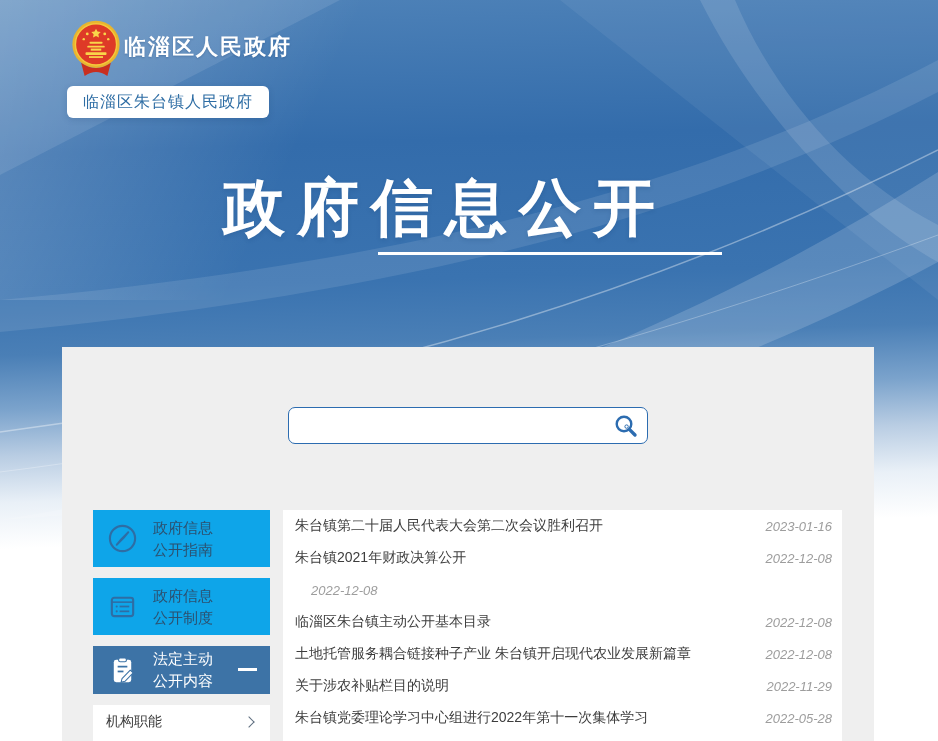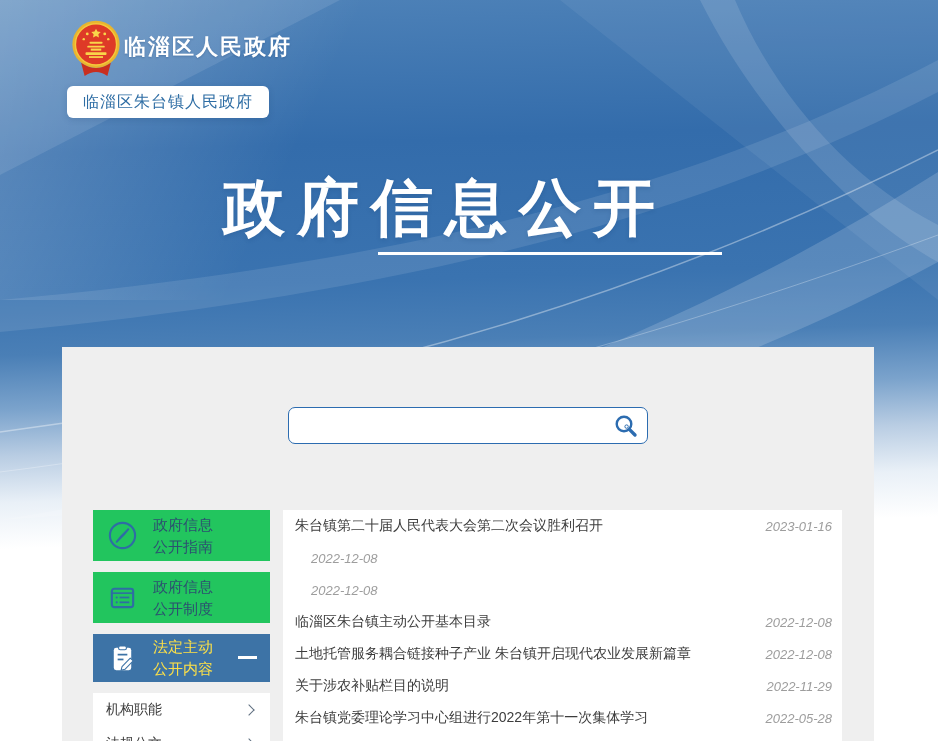--- a/index.html
+++ b/index.html
@@ -59,28 +59,28 @@
     font-size:14px; color:#333; background:transparent;
   }
   .search-btn{
     width:42px; height:100%; border:none; background:transparent; cursor:pointer;
     display:flex; align-items:center; justify-content:center;
   }
 
   
   .sidebar{ position:absolute; left:31px; top:163px; width:177px; }
   .side-card{
-    background:#22c55e; height:51px; margin-bottom:11px; display:flex; align-items:center;
+    background:#0ea5e9; height:57px; margin-bottom:11px; display:flex; align-items:center;
     padding-left:13px; cursor:pointer; position:relative;
   }
   .side-card .icon-slot{ width:33px; height:33px; flex:0 0 33px; display:flex;
     align-items:center; justify-content:center; }
   .side-card .labels{ margin-left:14px; font-size:15px; line-height:22px; color:#2c5170; }
   .side-card.active{ background:#3d73a6; height:48px; }
-  .side-card.active .labels{ color:#fde047; }
+  .side-card.active .labels{ color:#ffffff; }
   .collapse-icon{ display:none; }
   .side-card.active .collapse-icon{
     display:block; position:absolute; right:13px; top:22px; width:19px; height:3px; background:#fff;
   }
 
   .submenu{ background:#fff; }
   .submenu-item{
     height:34px; display:flex; align-items:center; justify-content:space-between;
     padding:0 15px 0 13px; font-size:14px; color:#3c3c3c; cursor:pointer; background:#fff;
   }
@@ -223,20 +223,21 @@
 </div>
     </div>
 
     <div class="news-list">
   <div class="news-row">
     <span class="news-title">朱台镇第二十届人民代表大会第二次会议胜利召开</span>
     <span class="news-date">2023-01-16</span>
   </div>
 
   <div class="news-row">
+    <span class="news-title">朱台镇2021年财政决算公开</span>
     <span class="news-date">2022-12-08</span>
   </div>
 
   <div class="news-row">
     <span class="news-date">2022-12-08</span>
   </div>
 
   <div class="news-row">
     <span class="news-title">临淄区朱台镇主动公开基本目录</span>
     <span class="news-date">2022-12-08</span>

